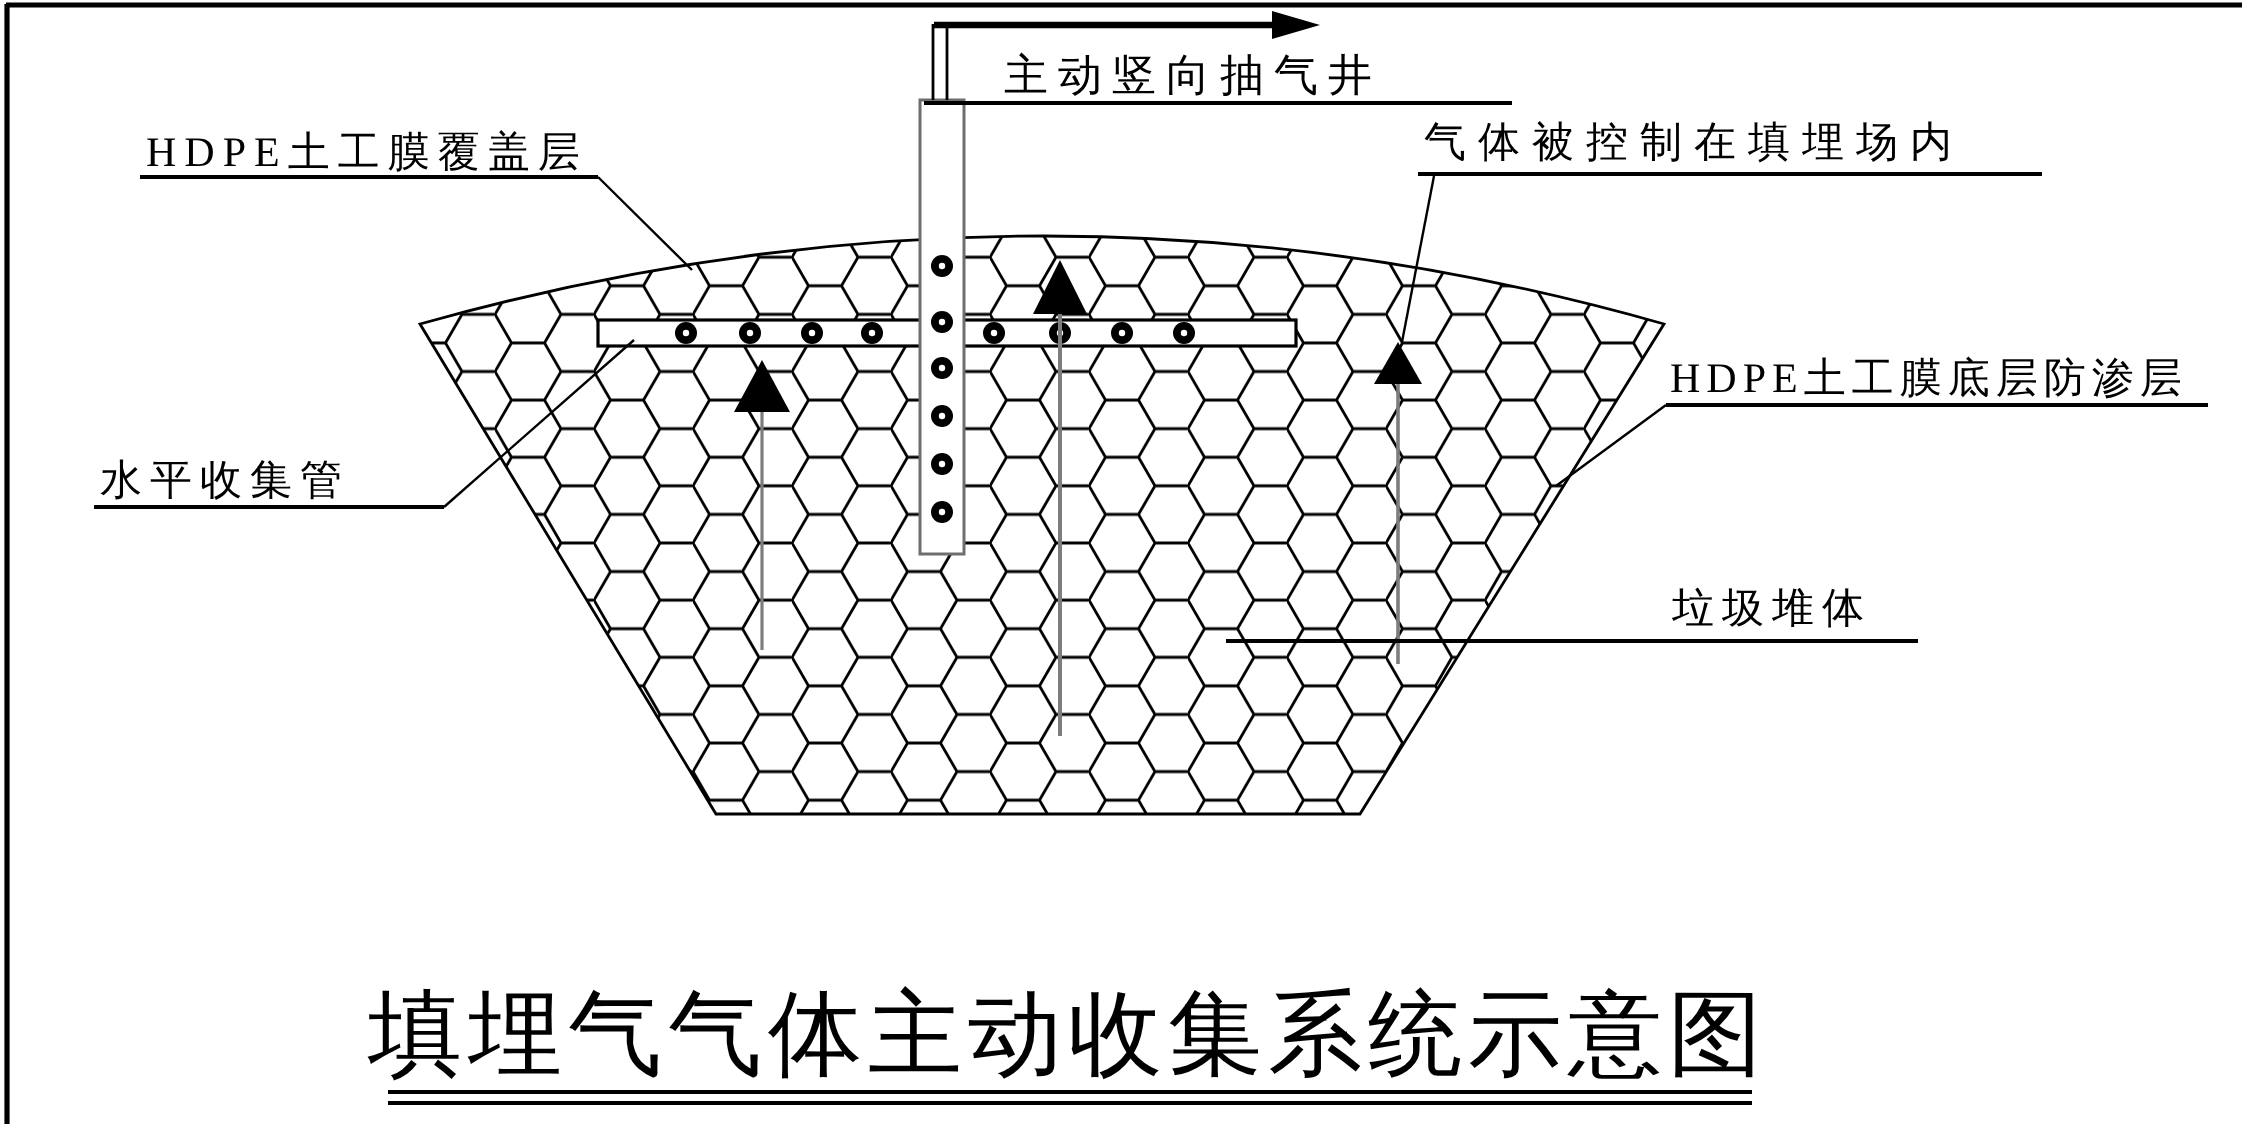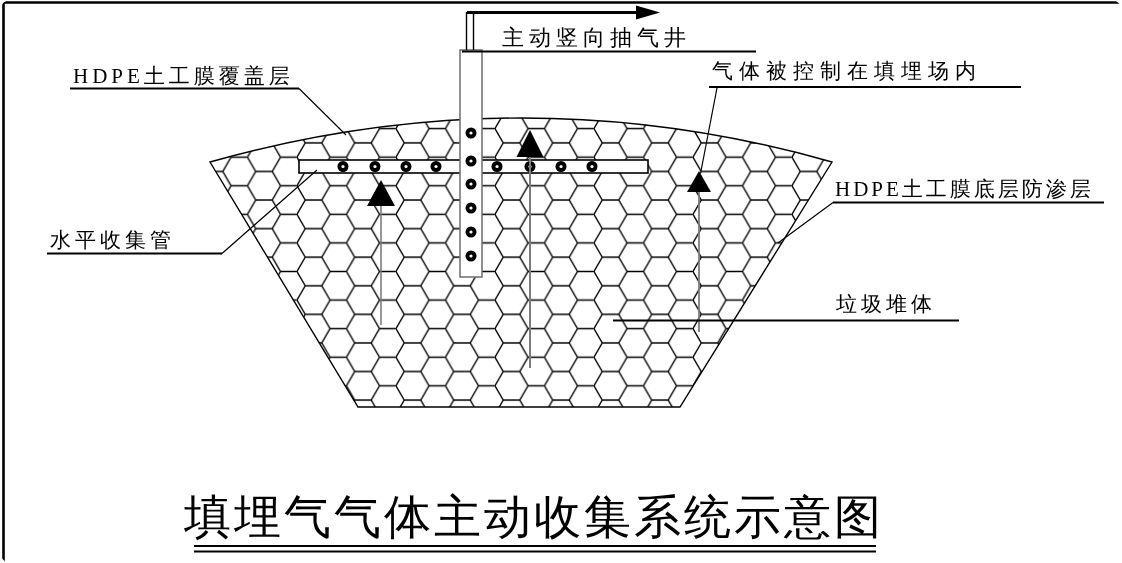--- a/index.html
+++ b/index.html
@@ -1,17 +1,17 @@
 <!DOCTYPE html>
 <html><head>
 <meta charset="utf-8">
 <style>
   html,body{margin:0;padding:0;background:#ffffff;}
   .stage{position:relative;width:1122px;height:563px;background:#fff;overflow:hidden;
-         font-family:"Liberation Serif","DejaVu Serif",serif;border-radius:11px;}
+         font-family:"Liberation Serif","DejaVu Serif",serif;}
   svg{display:block;}
   .ink{stroke:#000;fill:none;}
   .lbl{font-family:"Liberation Serif","DejaVu Serif",serif;font-size:21px;fill:#000;
        letter-spacing:4px;}
   .lbl-well{font-size:22px;letter-spacing:5px;}
   .lbl-gas{letter-spacing:6px;}
   .lbl-liner{letter-spacing:3px;}
   .title-text{font-family:"Liberation Serif","DejaVu Serif",serif;font-size:47px;fill:#000;
        letter-spacing:3px;text-anchor:middle;}
   .underline{stroke:#000;stroke-width:2;}

